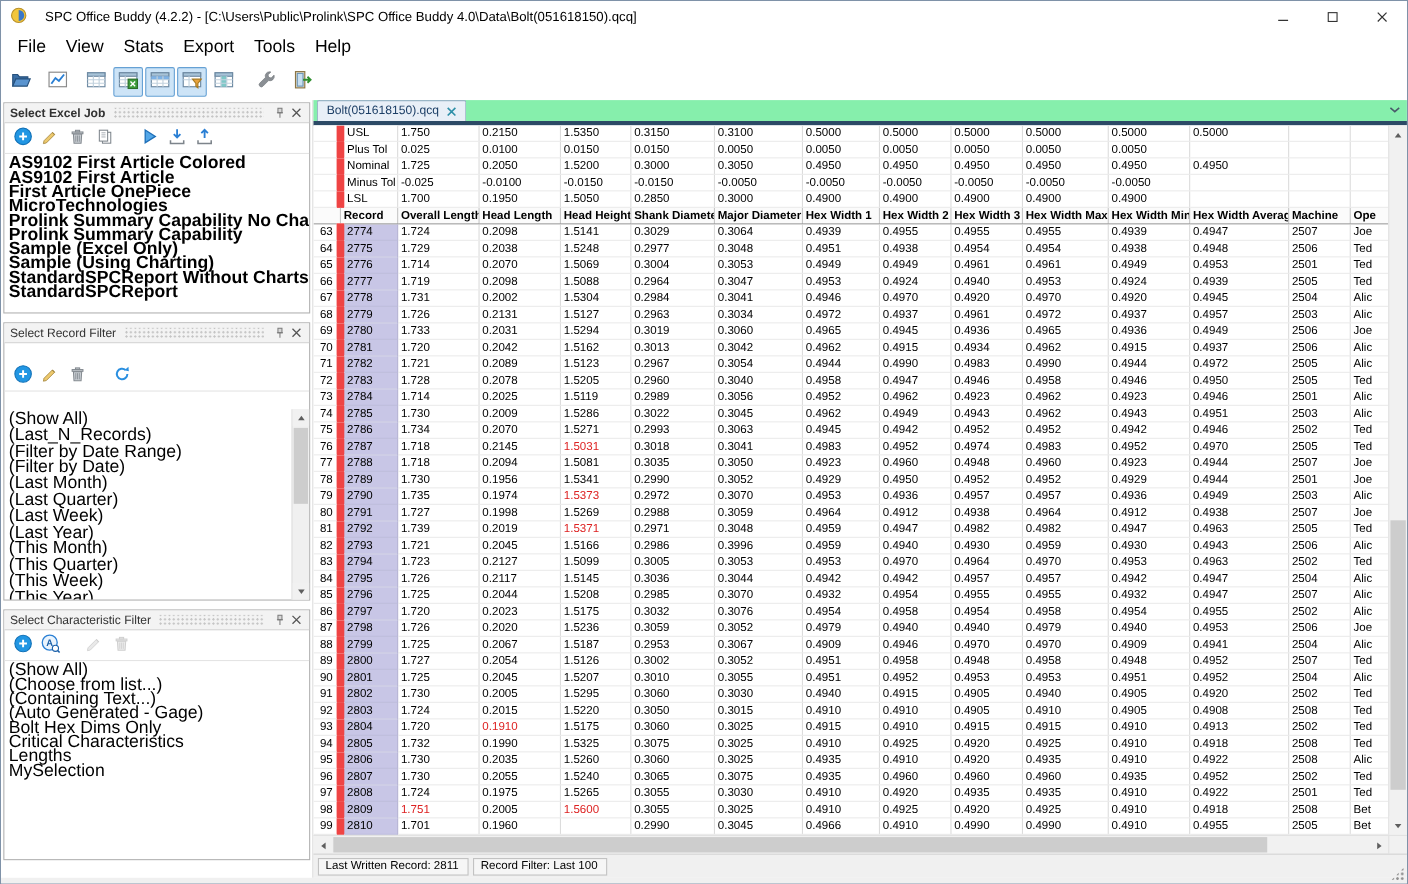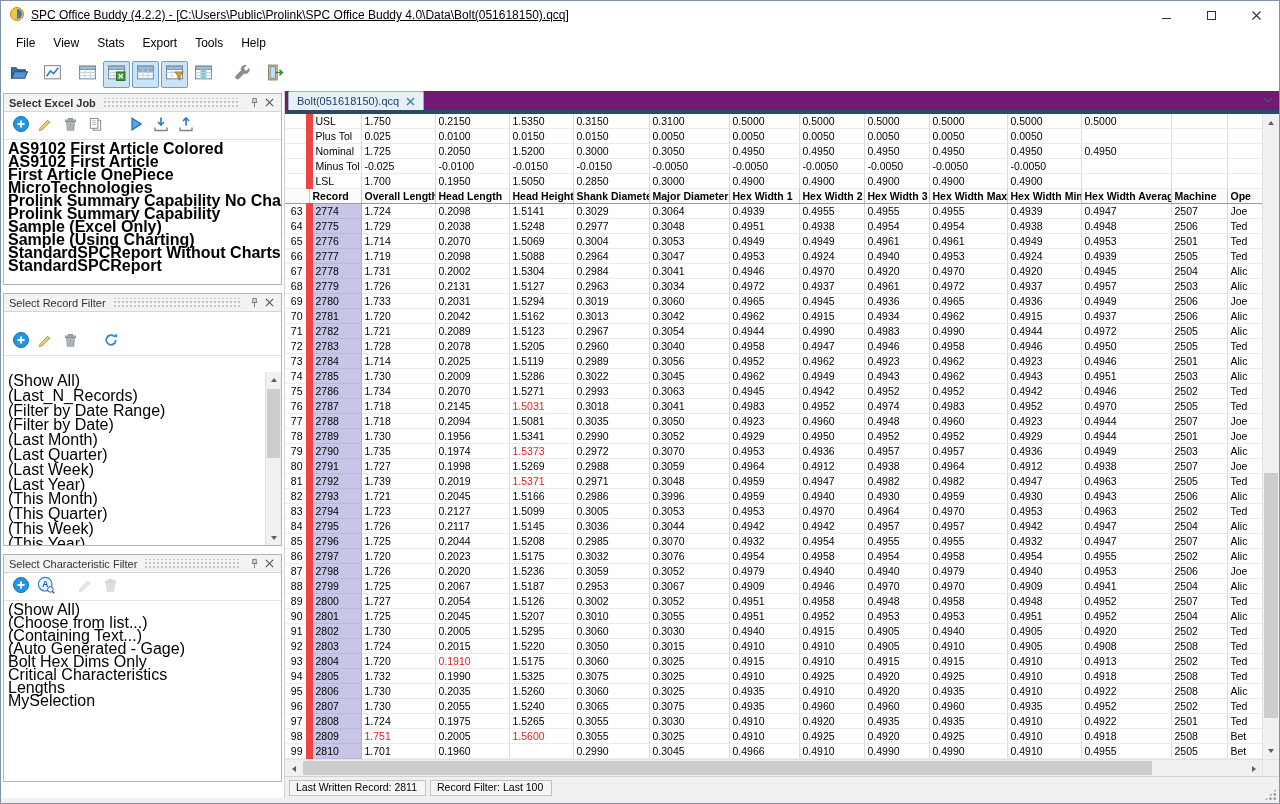--- a/index.html
+++ b/index.html
@@ -1,28 +1,28 @@
 <!DOCTYPE html>
 <html><head>
 <meta charset="utf-8">
 <style>
   * { box-sizing: border-box; margin:0; padding:0; }
   html,body { width:1280px; height:804px; overflow:hidden; }
   body { font-family:"Liberation Sans","DejaVu Sans",sans-serif; font-size:12px; color:#000; background:#fff; }
   .window { width:1280px; height:804px; border:1px solid #7f92a8; display:flex; flex-direction:column; background:#fff; position:relative; }
 
   
-  .titlebar { height:28px; display:flex; align-items:center; padding-left:8px; gap:6px; background:#fff; flex:none;text-decoration:underline; }
+  .titlebar { height:28px; display:flex; align-items:center; padding-left:8px; gap:16px; background:#fff; flex:none; }
   .title-text { font-size:12px; flex:1; white-space:nowrap; overflow:hidden; }
   .win-controls { display:flex; height:28px; }
   .win-btn { width:45px; height:28px; display:flex; align-items:center; justify-content:center; }
 
   
   .menubar { height:28px; display:flex; align-items:center; padding-left:6px; background:#fff; flex:none; }
-  .menu-item { padding:4px 9px; font-size:12px; }
+  .menu-item { padding:4px 9px; font-size:16px; }
   .toolbar { height:34px; display:flex; align-items:center; padding-left:5px; gap:2px; background:#fff; flex:none; }
   .tb-btn { width:27px; height:27px; display:flex; align-items:center; justify-content:center; border:1px solid transparent; border-radius:2px; }
   .tb-btn.active { background:#cde4f7; border-color:#66a1d4; }
   .tb-btn:nth-child(2){ margin-left:4px; }
   .tb-btn:nth-child(3){ margin-left:6px; }
   .tb-btn:nth-child(8){ margin-left:10px; }
   .tb-btn:nth-child(9){ margin-left:4px; }
 
   
   .app-body { flex:1; display:flex; min-height:0; background:#fff; }
@@ -45,21 +45,21 @@
   .list-item { line-height:13px; padding-left:4px; white-space:nowrap; }
   .lh15 .list-item { line-height:14.8px; }
   .list-wrap { flex:1; display:flex; min-height:0; }
   .mini-scroll { width:16px; flex:none; background:#f0f0f0; border-left:1px solid #e0e0e0; display:flex; flex-direction:column; }
   .mini-scroll .scroll-btn { height:15px; }
   .mini-track { flex:1; position:relative; }
   .mini-thumb { position:absolute; left:1px; right:1px; top:2px; height:48%; background:#cdcdcd; }
 
   
   .main { flex:1; min-width:0; display:flex; flex-direction:column; border-left:1px solid #d4d4d4; }
-  .tabstrip { height:19px; flex:none; display:flex; align-items:flex-end; padding-left:3px; background:#701a75; position:relative; }
+  .tabstrip { height:19px; flex:none; display:flex; align-items:flex-end; padding-left:3px; background:#86efac; position:relative; }
   .tab { height:19px; display:flex; align-items:center; gap:7px; padding:0 8px; background:#e8eff7; border:1px solid #9ab0c6; border-bottom:none; border-radius:2px 2px 0 0; font-size:11px; color:#1d3f66; }
   .tab-close { display:flex; align-items:center; }
   .tab-chevron { position:absolute; right:6px; bottom:4px; }
   .navybar { height:4px; flex:none; background:#2c4a66; }
 
   .grid-row { flex:1; display:flex; min-height:0; }
   .grid-viewport { flex:1; min-width:0; overflow:hidden; background:#fff; }
   table { border-collapse:collapse; table-layout:fixed; width:978px; font-size:10.5px; }
   td { height:14px; line-height:14px; padding:0 0 0 3px; border-right:1px solid #dcdcdc; border-bottom:1px solid #ececec; white-space:nowrap; overflow:hidden; }
   tr.head td { font-weight:bold; background:#fbfbfb; border-bottom:1px solid #9d9d9d; border-right:1px solid #c6c6c6; }

